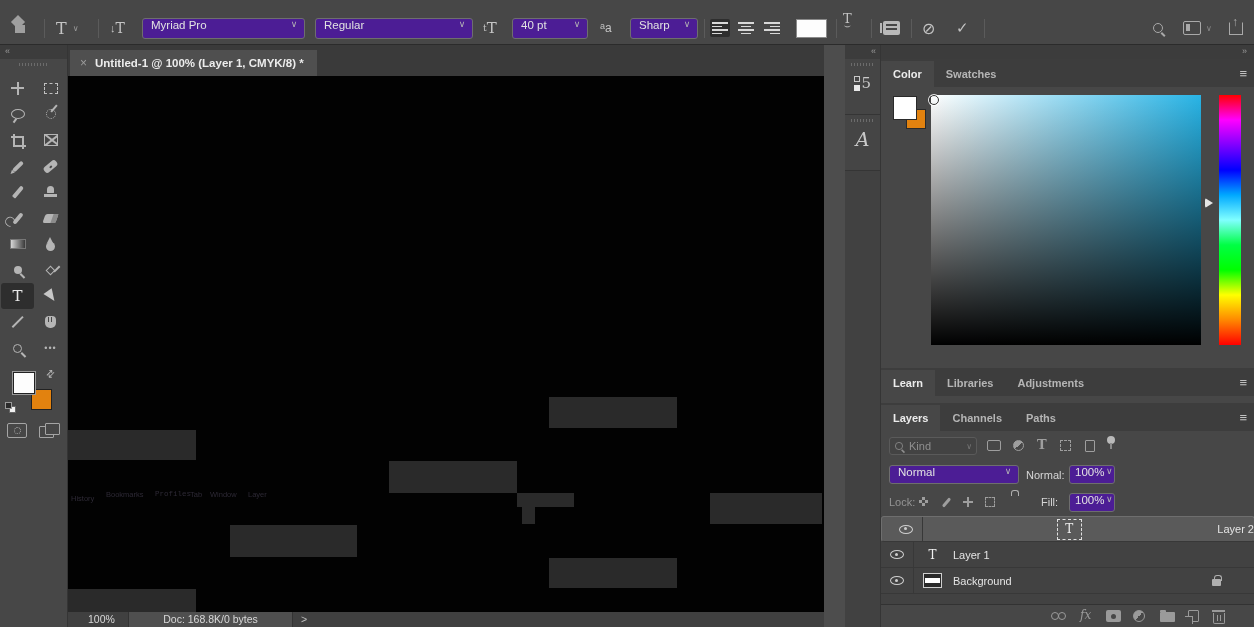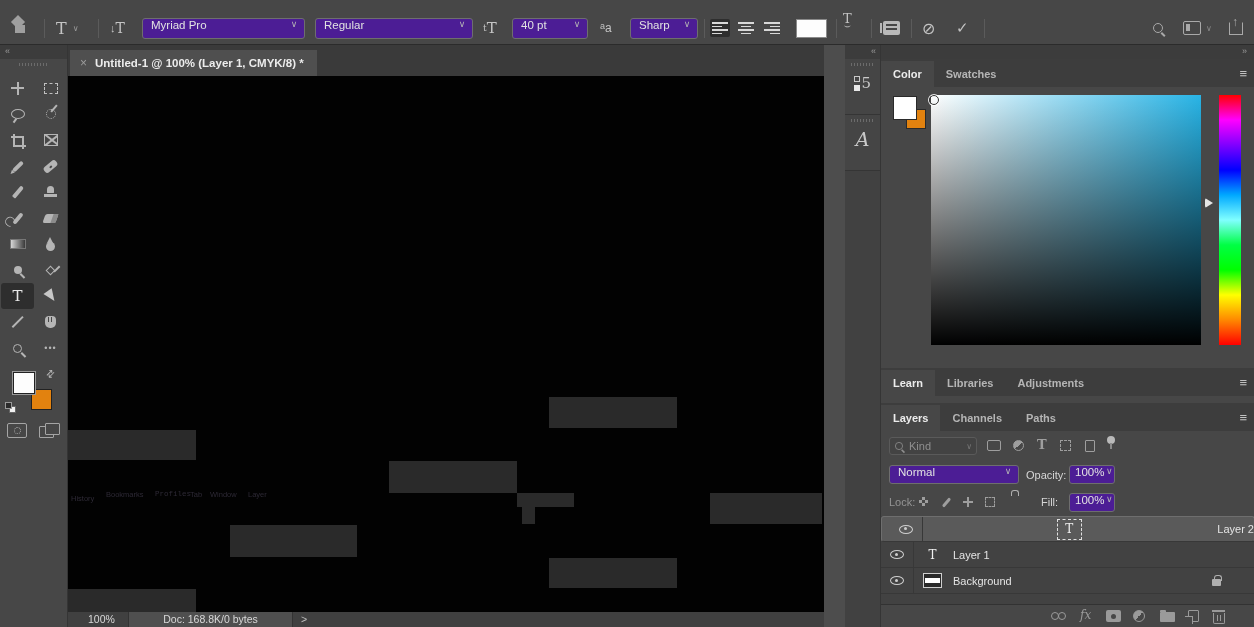--- a/index.html
+++ b/index.html
@@ -484,21 +484,21 @@
       <span class="frow-ic fi-vec" style="left:179px"></span>
       <span class="frow-ic fi-smart" style="left:204px"></span>
       <span class="frow-ic fi-pin" style="left:226px"></span>
     </div>
 
     <div id="blend-row">
       <div class="sel" id="blend-select">
         <span>Normal</span>
         <span class="chev">∨</span>
       </div>
-      <span class="lbl" id="opacity-label">Opacity:</span>
+      <span class="lbl" id="opacity-label">Normal:</span>
       <div class="sel" id="opacity-select">
         <span>100%</span>
         <span class="chev" style="width:14px">∨</span>
       </div>
     </div>
 
     <div id="lock-row">
       <span class="dimlbl" id="lock-label">Lock:</span>
       <span class="lk lk-checker" style="left:38px"></span>
       <span class="lk lk-brush" style="left:64px"></span>

